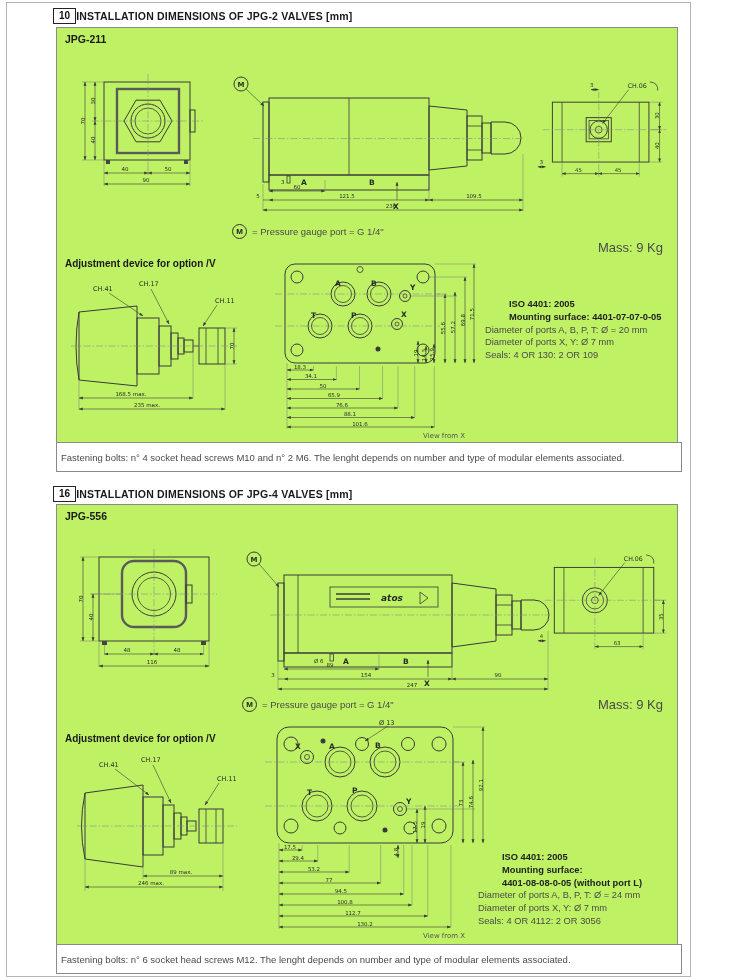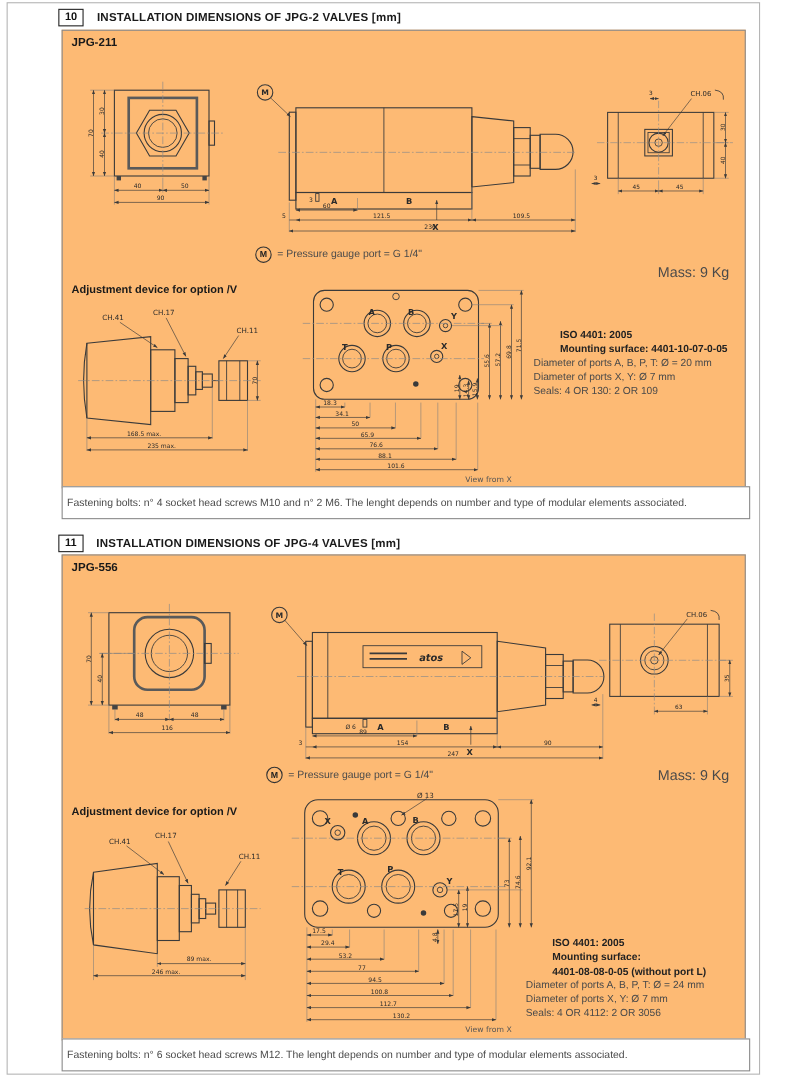--- a/index.html
+++ b/index.html
@@ -1,22 +1,22 @@
 <!DOCTYPE html>
 <html><head>
 <meta charset="utf-8">
 <style>
   html,body{margin:0;padding:0;background:#fff;}
   body{width:731px;height:980px;position:relative;font-family:"Liberation Sans","DejaVu Sans",sans-serif;color:#3a3a3a;}
   .abs{position:absolute;}
   .pageframe{left:6px;top:2px;width:683px;height:973px;border:1px solid #b5b5b5;}
-  .sechead{display:flex;align-items:center;gap:12px;}
+  .sechead{display:flex;align-items:center;gap:0;}
   .numbox{border:1.5px solid #222;color:#111;font-weight:bold;font-size:10px;padding:1px 5px;line-height:12px;}
   .sectitle{font-weight:bold;font-size:10.5px;color:#1a1a1a;letter-spacing:.2px;}
-  .panel{border:1px solid #8a8a8a;background:#fdba74;}
+  .panel{border:1px solid #8a8a8a;background:#bef264;}
   .model{font-weight:bold;font-size:10.5px;color:#1a1a1a;}
   .footerbox{border:1px solid #8a8a8a;font-size:9.5px;color:#4a4a4a;display:flex;align-items:center;padding-left:4px;background:#fff;}
   .gauge{font-size:9.5px;color:#4a4a4a;display:flex;align-items:center;gap:5px;}
   .mcircle{display:inline-flex;width:13px;height:13px;border:1.2px solid #333;border-radius:50%;align-items:center;justify-content:center;font-size:8px;font-weight:bold;color:#222;}
   .mass{font-size:13px;color:#4a4a4a;}
   .adjtitle{font-weight:bold;font-size:10px;color:#1a1a1a;}
   .isoblock{font-size:9.3px;color:#4a4a4a;line-height:1.38;}
   .isoblock .b{font-weight:bold;color:#222;margin-left:24px;}
   svg text{font-family:"DejaVu Sans",sans-serif;fill:#2a2a2a;font-size:6px;}
   .tS{font-size:5.5px;}
@@ -266,33 +266,33 @@
     <text x="156.5" y="100" class="tS" text-anchor="middle" transform="rotate(-90 156.5 98)">15.9</text>
     <text x="167.5" y="74" class="tS" text-anchor="middle" transform="rotate(-90 167.5 72)">55.6</text>
     <text x="177.5" y="73" class="tS" text-anchor="middle" transform="rotate(-90 177.5 71)">57.2</text>
     <text x="187.5" y="66" class="tS" text-anchor="middle" transform="rotate(-90 187.5 64)">69.8</text>
     <text x="196.5" y="60" class="tS" text-anchor="middle" transform="rotate(-90 196.5 58)">71.5</text>
     <text x="148" y="182" class="tV">View from X</text>
   </svg>
 
   <div class="abs isoblock" style="left:428px;top:270px;width:185px;">
     <div class="b">ISO 4401: 2005</div>
-    <div class="b">Mounting surface: 4401-10-07-0-05</div>
+    <div class="b">Mounting surface: 4401-07-07-0-05</div>
     <div>Diameter of ports A, B, P, T: Ø = 20 mm</div>
     <div>Diameter of ports X, Y: Ø 7 mm</div>
     <div>Seals: 4 OR 130: 2 OR 109</div>
   </div>
 </div>
 
 <div class="abs footerbox" style="left:56px;top:442px;width:620px;height:28px;">
   <span>Fastening bolts: n° 4 socket head screws M10 and n° 2 M6. The lenght depends on number and type of modular elements associated.</span>
 </div>
 
 <div class="abs sechead" style="left:53px;top:486px;">
-  <span class="numbox">11</span>
+  <span class="numbox">16</span>
   <span class="sectitle">INSTALLATION DIMENSIONS OF JPG-4 VALVES [mm]</span>
 </div>
 
 <div class="abs panel" style="left:56px;top:504px;width:620px;height:440px;">
   <div class="abs model" style="left:8px;top:5px;">JPG-556</div>
 
   <svg class="abs" style="left:12px;top:42px;" width="170" height="135" viewBox="0 0 170 135">
     <g>
       <rect x="30" y="10" width="110" height="84" class="ln"></rect>
       <rect x="53" y="14" width="64" height="66" rx="12" class="lnT"></rect>

